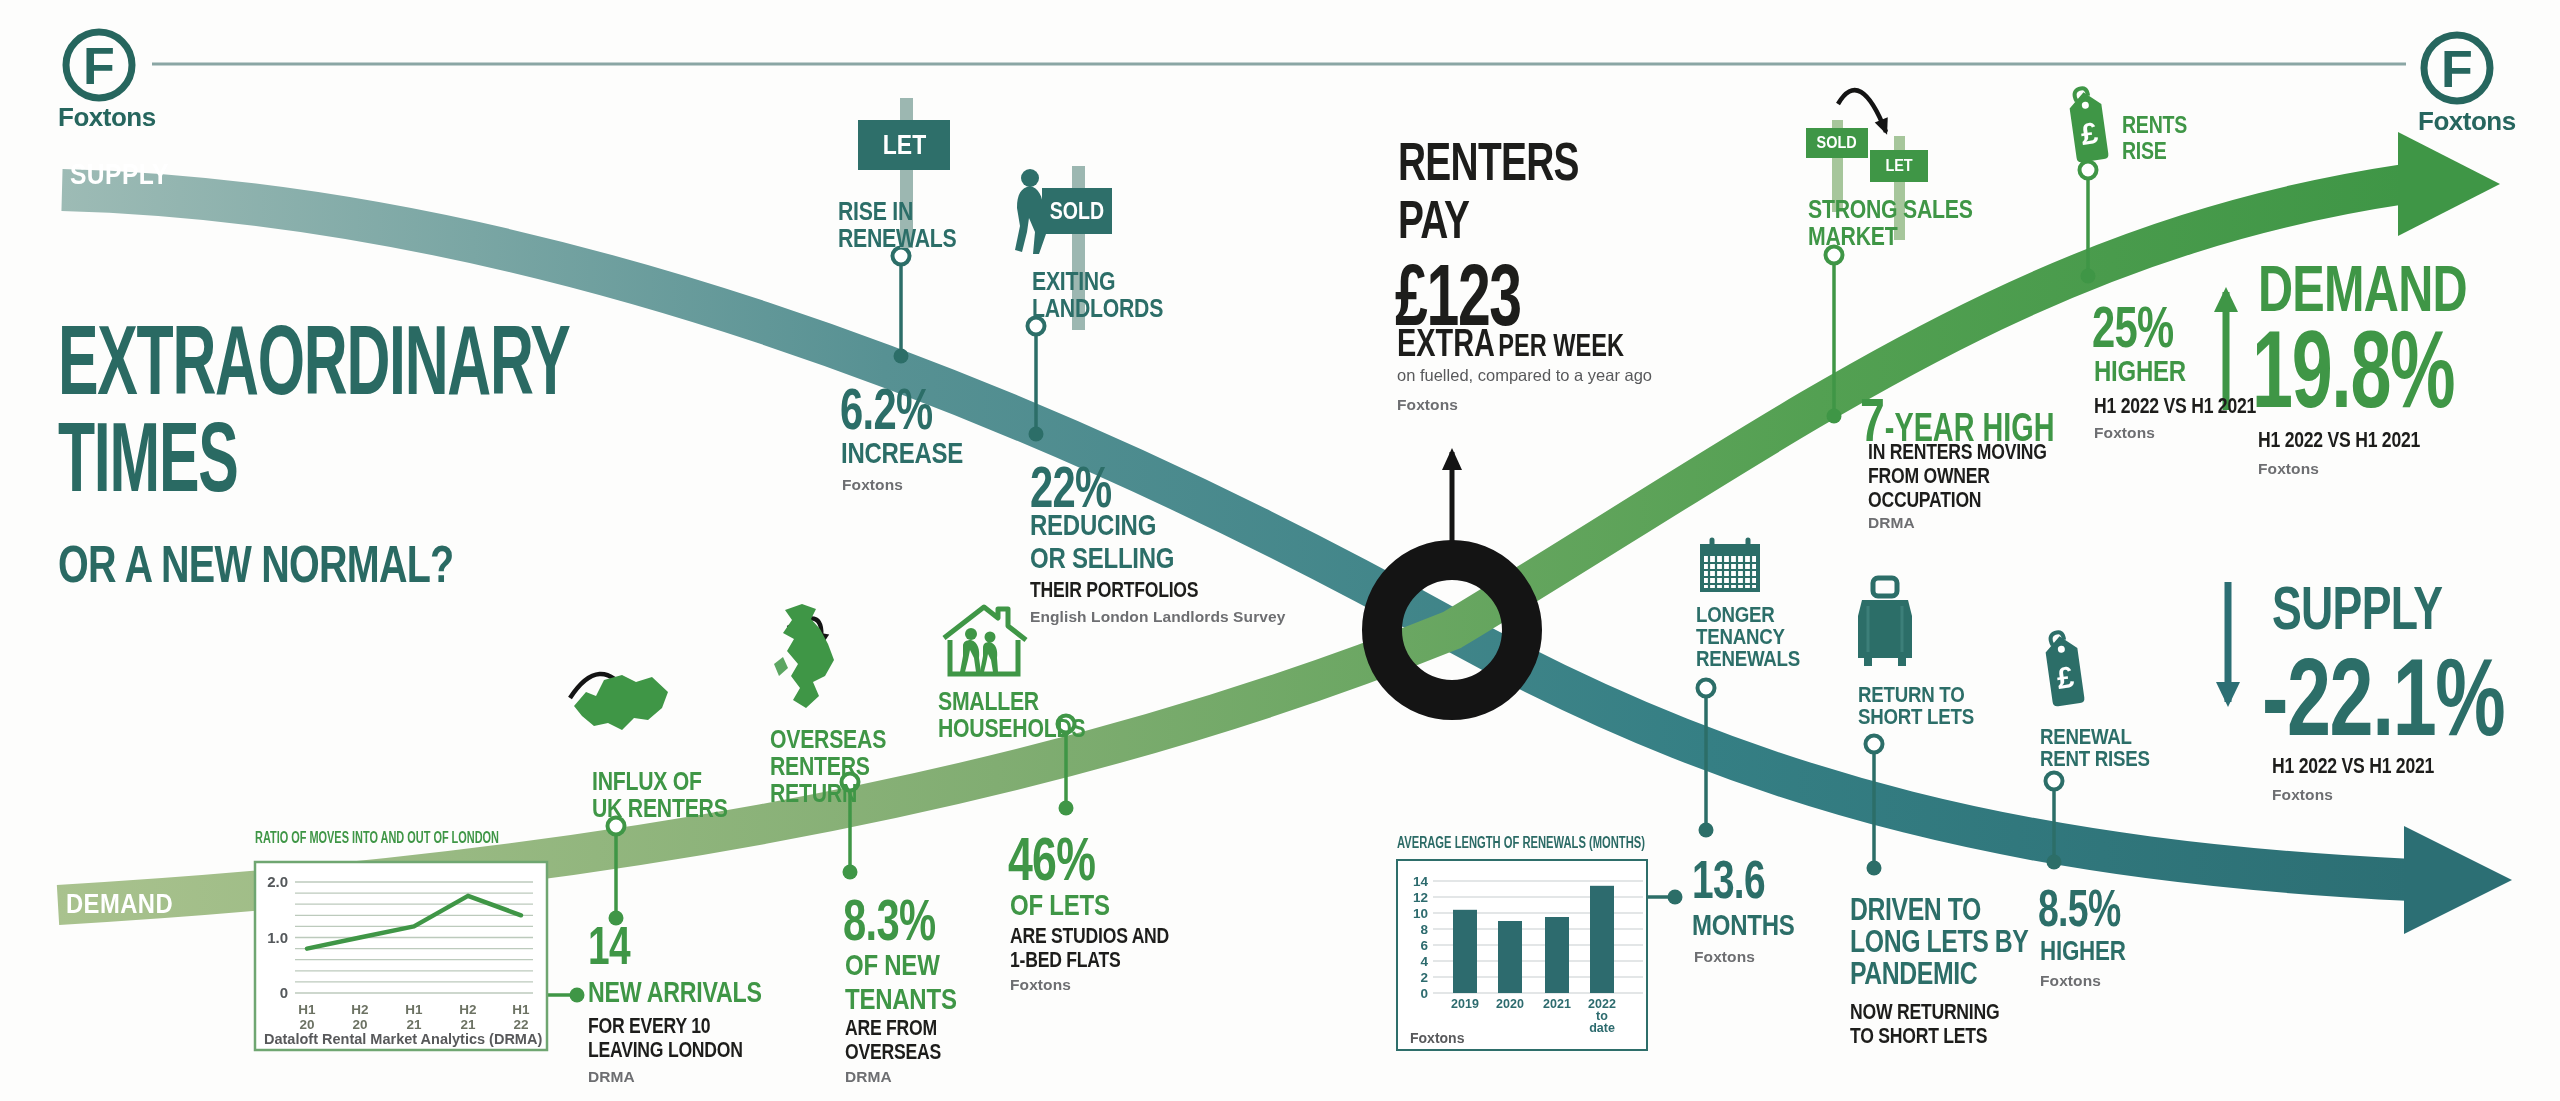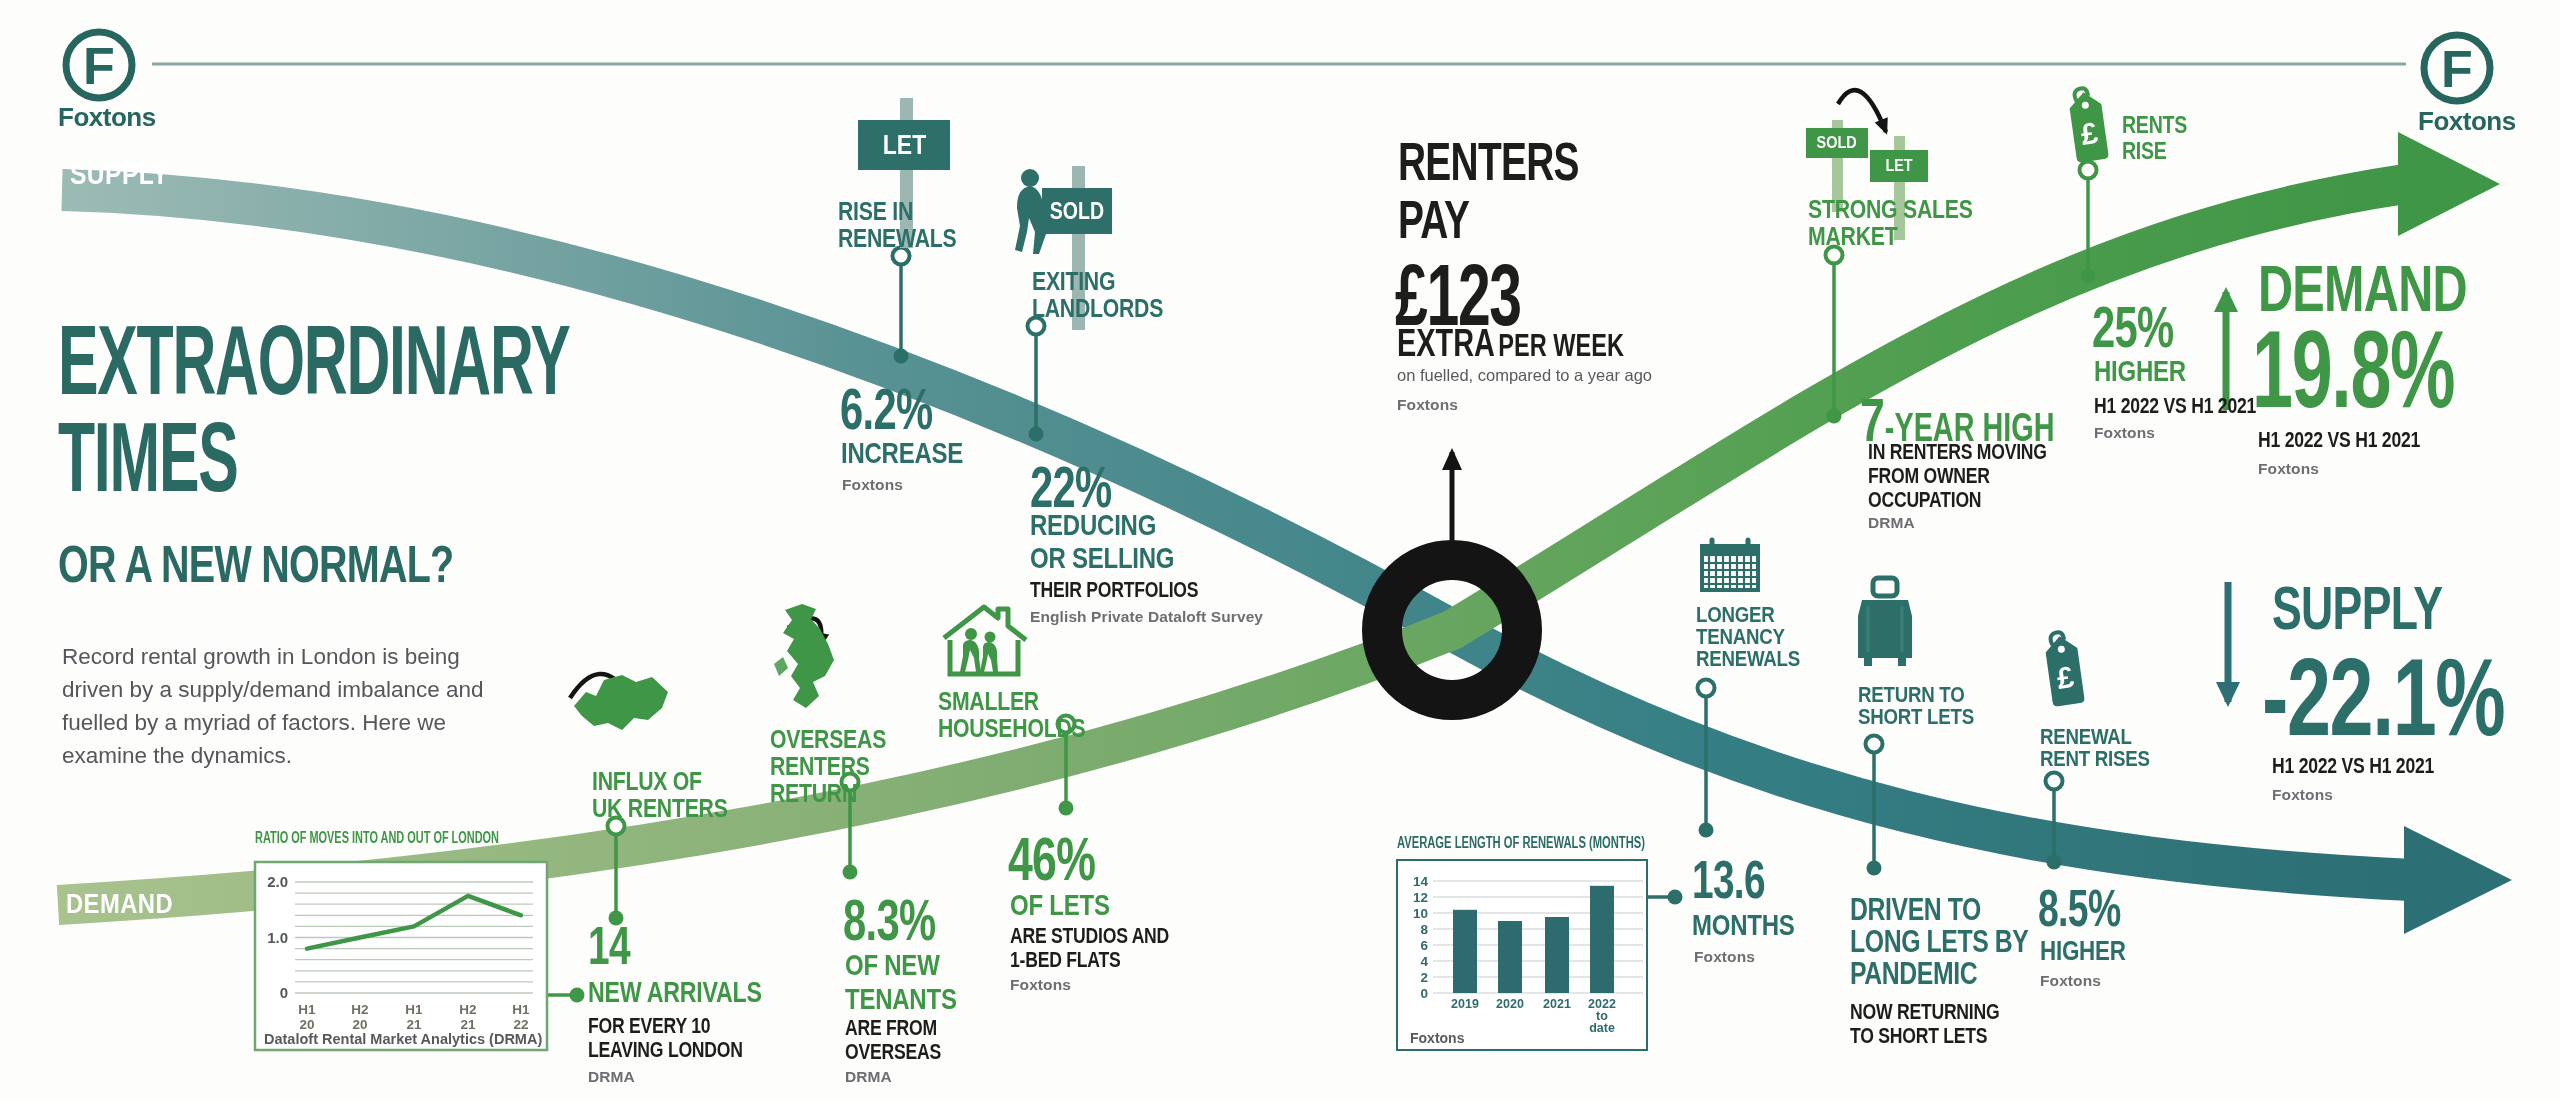--- a/index.html
+++ b/index.html
@@ -209,24 +209,20 @@
 
   <div class="abs logo-wordmark" style="left:58px;top:102px;font-size:26px;">Foxtons</div>
   <div class="abs logo-wordmark" style="left:2418px;top:106px;font-size:26px;">Foxtons</div>
 
   <div class="abs bandlabel cx85" style="left:70px;top:158px;font-size:29px;">SUPPLY</div>
   <div class="abs bandlabel cx85" style="left:66px;top:888px;font-size:28px;">DEMAND</div>
 
   <div class="abs b tealc pre cx62" style="left:58px;top:312px;font-size:98px;line-height:97px;letter-spacing:-2px;color:#2a6a63;">EXTRAORDINARY
 TIMES</div>
   <div class="abs b cx76" style="left:58px;top:534px;font-size:52px;color:#2a6a63;letter-spacing:-1px;">OR A NEW NORMAL?</div>
-  <div class="abs pre" style="left:62px;top:640px;font-size:22.5px;line-height:33px;color:#55565a;">Record rental growth in London is being
-driven by a supply/demand imbalance and
-fuelled by a myriad of factors. Here we
-examine the dynamics.</div>
 
   <div class="sign" style="left:856px;top:98px;width:96px;height:150px;">
     <div class="post" style="left:44px;top:0;width:13px;height:150px;background:#9cb7b1;"></div>
     <div class="plate" style="left:2px;top:22px;width:92px;height:50px;background:#2e6f6a;font-size:27px;">
       <span>LET</span>
       </div>
   </div>
   <div class="abs lbl tealc pre cx85" style="left:838px;top:198px;">RISE IN
 RENEWALS</div>
   <div class="abs val tealc cx72" style="left:840px;top:380px;">6.2%</div>
@@ -238,21 +234,21 @@
     <div class="plate" style="left:0;top:22px;width:70px;height:46px;background:#2e6f6a;font-size:23px;">
       <span>SOLD</span>
       </div>
   </div>
   <div class="abs lbl tealc pre cx85" style="left:1032px;top:268px;">EXITING
 LANDLORDS</div>
   <div class="abs val tealc cx72" style="left:1030px;top:458px;">22%</div>
   <div class="abs unit tealc pre cx80" style="left:1030px;top:508px;">REDUCING
 OR SELLING</div>
   <div class="abs det pre cx80" style="left:1030px;top:578px;">THEIR PORTFOLIOS</div>
-  <div class="abs src" style="left:1030px;top:608px;">English Private Dataloft Survey</div>
+  <div class="abs src" style="left:1030px;top:608px;">English London Landlords Survey</div>
 
   <div class="abs lbl greenc pre cx85" style="left:592px;top:768px;">INFLUX OF
 UK RENTERS</div>
   <div class="abs val greenc cx72" style="left:588px;top:918px;font-size:54px;">14</div>
   <div class="abs unit greenc cx80" style="left:588px;top:976px;font-size:29px;">NEW ARRIVALS</div>
   <div class="abs det pre cx80" style="left:588px;top:1014px;">FOR EVERY 10
 LEAVING LONDON</div>
   <div class="abs src" style="left:588px;top:1068px;">DRMA</div>
 
   <div class="abs lbl greenc pre cx85" style="left:770px;top:726px;">OVERSEAS

